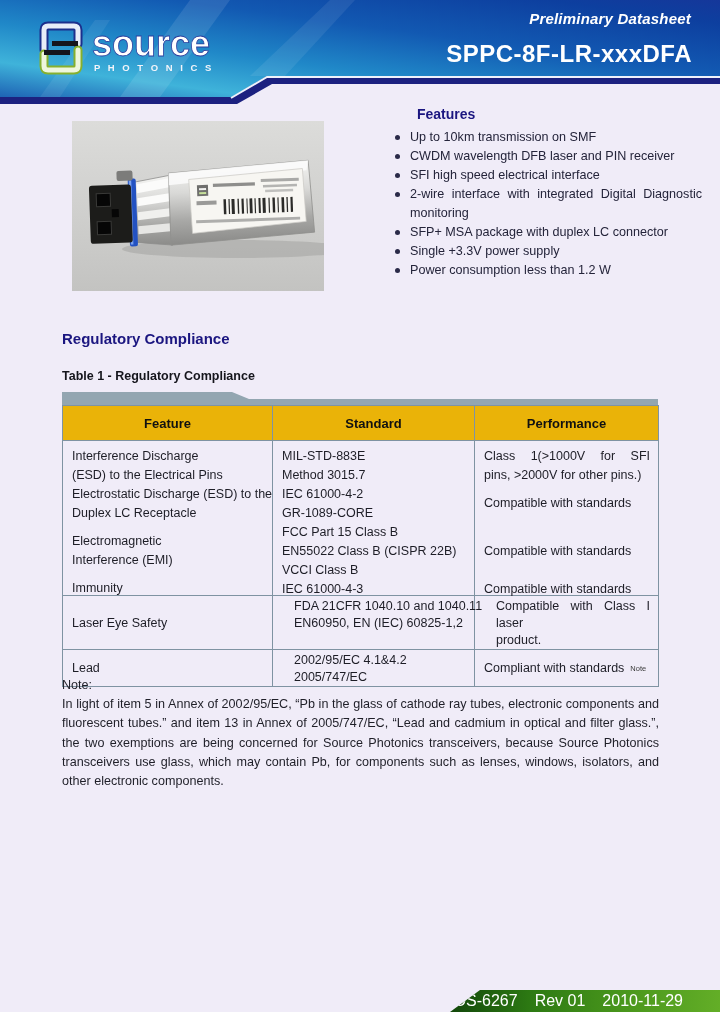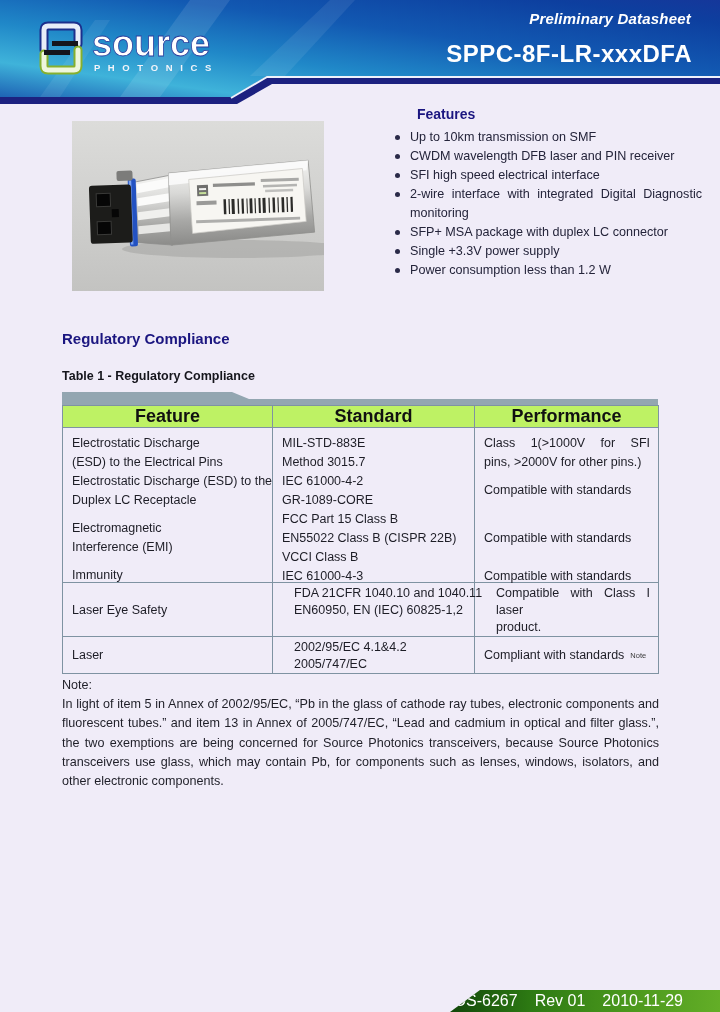--- a/index.html
+++ b/index.html
@@ -36,22 +36,22 @@
     font-weight:bold; color:#15151c; }
 
   
   #tbl-wrap { position:absolute; left:62px; top:392px; width:596px; }
   #tbl-banner { width:596px; height:13px; background:#93a6b1;
     clip-path:polygon(0 0,170px 0,187px 7px,100% 7px,100% 100%,0 100%); }
   table { border-collapse:collapse; table-layout:fixed; width:596px;
     font-size:12.5px; color:#1d1d26; }
   col.c1{width:210px;} col.c2{width:202px;} col.c3{width:184px;}
   th, td { border:1px solid #7f93a2; vertical-align:top; }
-  th { background:#bef264; font-size:18px; font-weight:bold; color:#111;
-    height:18px; text-align:center; vertical-align:middle; }
+  th { background:#eab308; font-size:13px; font-weight:bold; color:#111;
+    height:35px; text-align:center; vertical-align:middle; }
   td.big { height:155px; position:relative; }
   td.big .ln { position:absolute; left:9px; right:8px; line-height:16px; white-space:nowrap; }
   td.big .ln.just { white-space:normal; text-align:justify; text-align-last:justify; }
   td.mid { height:37px; position:relative; }
   td.sm  { height:36px; position:relative; }
   .vcenter { display:flex; align-items:center; height:100%; padding-left:9px; }
   .twoLines { padding:2px 8px 0 21px; line-height:17px; }
   .twoLines div { white-space:nowrap; }
   .jfirst { text-align:justify; text-align-last:justify; white-space:normal !important; }
   sup.note { font-size:7.5px; color:#3a3a3a; vertical-align:super; margin-left:6px; }
@@ -232,21 +232,21 @@
           <col class="c3">
         </colgroup>
       <tbody>
           <tr>
         <th>Feature</th>
         <th>Standard</th>
         <th>Performance</th>
       </tr>
       <tr>
         <td class="big">
-          <div class="ln" style="top:7px">Electrostatic Discharge</div>
+          <div class="ln" style="top:7px">Interference Discharge</div>
           <div class="ln" style="top:26px">(ESD) to the Electrical Pins</div>
           <div class="ln" style="top:45px">Electrostatic Discharge (ESD) to the</div>
           <div class="ln" style="top:64px">Duplex LC Receptacle</div>
           <div class="ln" style="top:92px">Electromagnetic</div>
           <div class="ln" style="top:111px">Interference (EMI)</div>
           <div class="ln" style="top:139px">Immunity</div>
         </td>
         <td class="big">
           <div class="ln" style="top:7px">MIL-STD-883E</div>
           <div class="ln" style="top:26px">Method 3015.7</div>
@@ -273,21 +273,21 @@
           <div>FDA 21CFR 1040.10 and 1040.11</div>
           <div>EN60950, EN (IEC) 60825-1,2</div>
         </td>
         <td class="mid twoLines">
           <div class="jfirst">Compatible with Class I laser</div>
           <div>product.</div>
         </td>
       </tr>
       <tr>
         <td class="sm">
-          <div class="vcenter">Laser</div>
+          <div class="vcenter">Lead</div>
         </td>
         <td class="sm twoLines">
           <div>2002/95/EC 4.1&amp;4.2</div>
           <div>2005/747/EC</div>
         </td>
         <td class="sm">
           <div class="vcenter">
             <span>Compliant with standards</span>
                 <sup class="note">Note</sup>
           </div>

